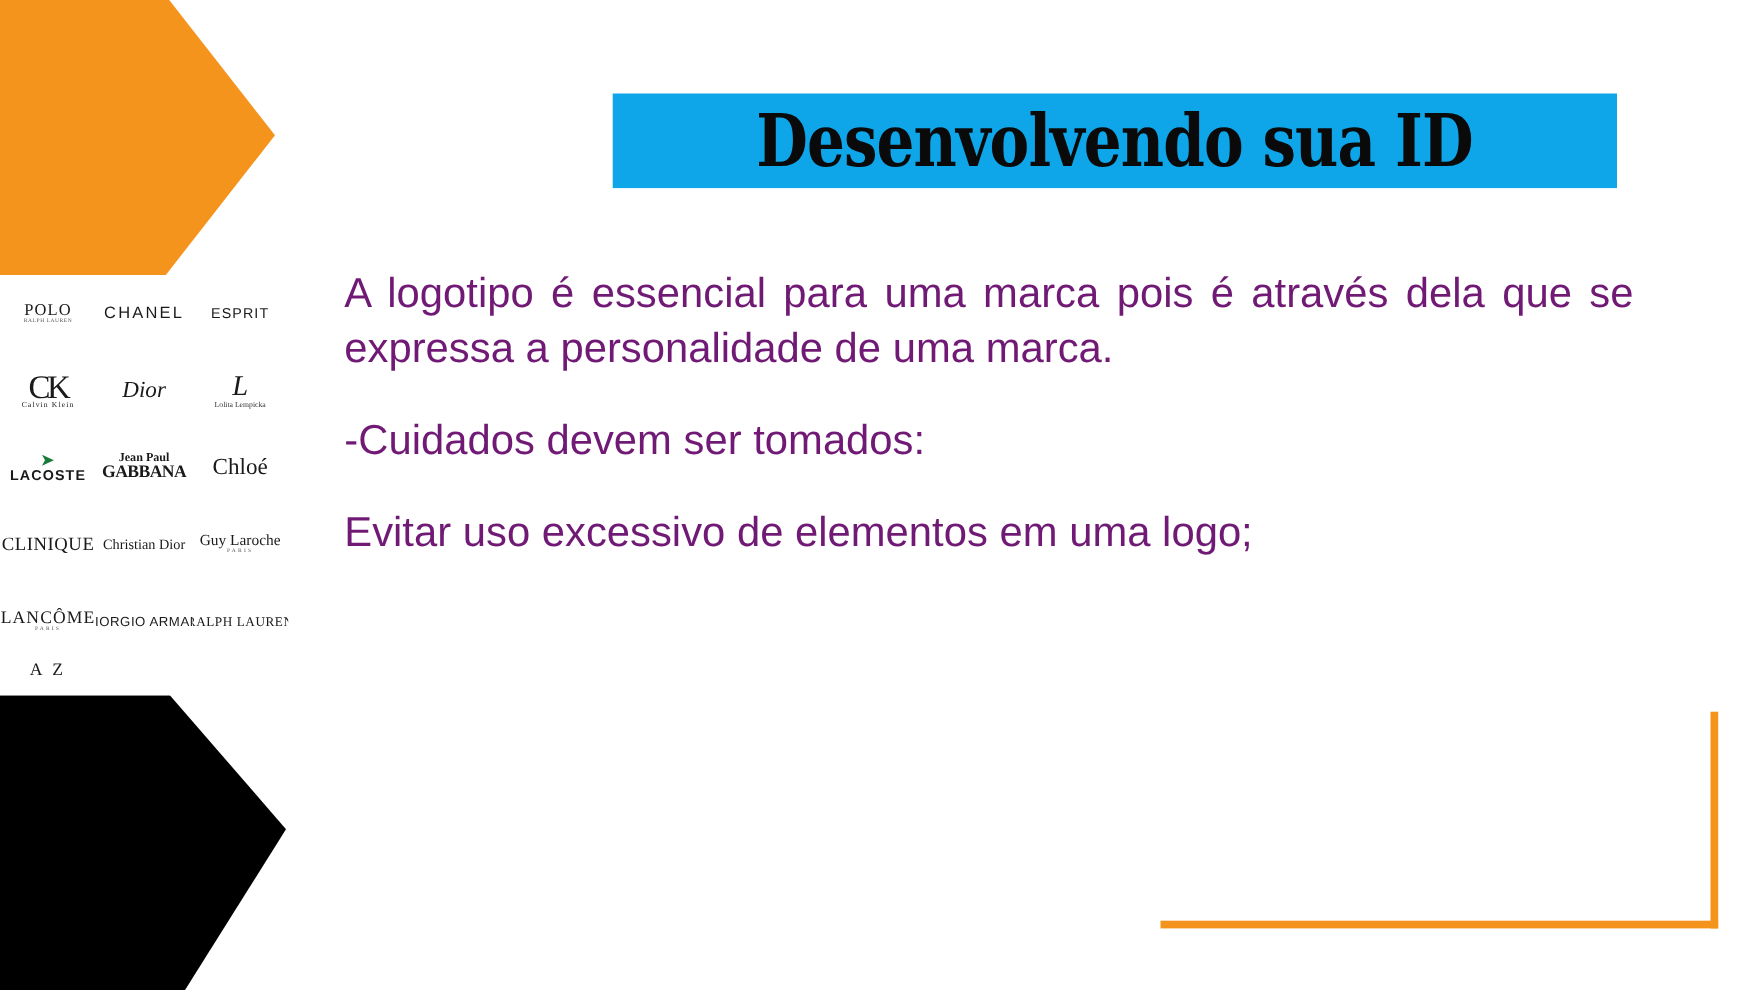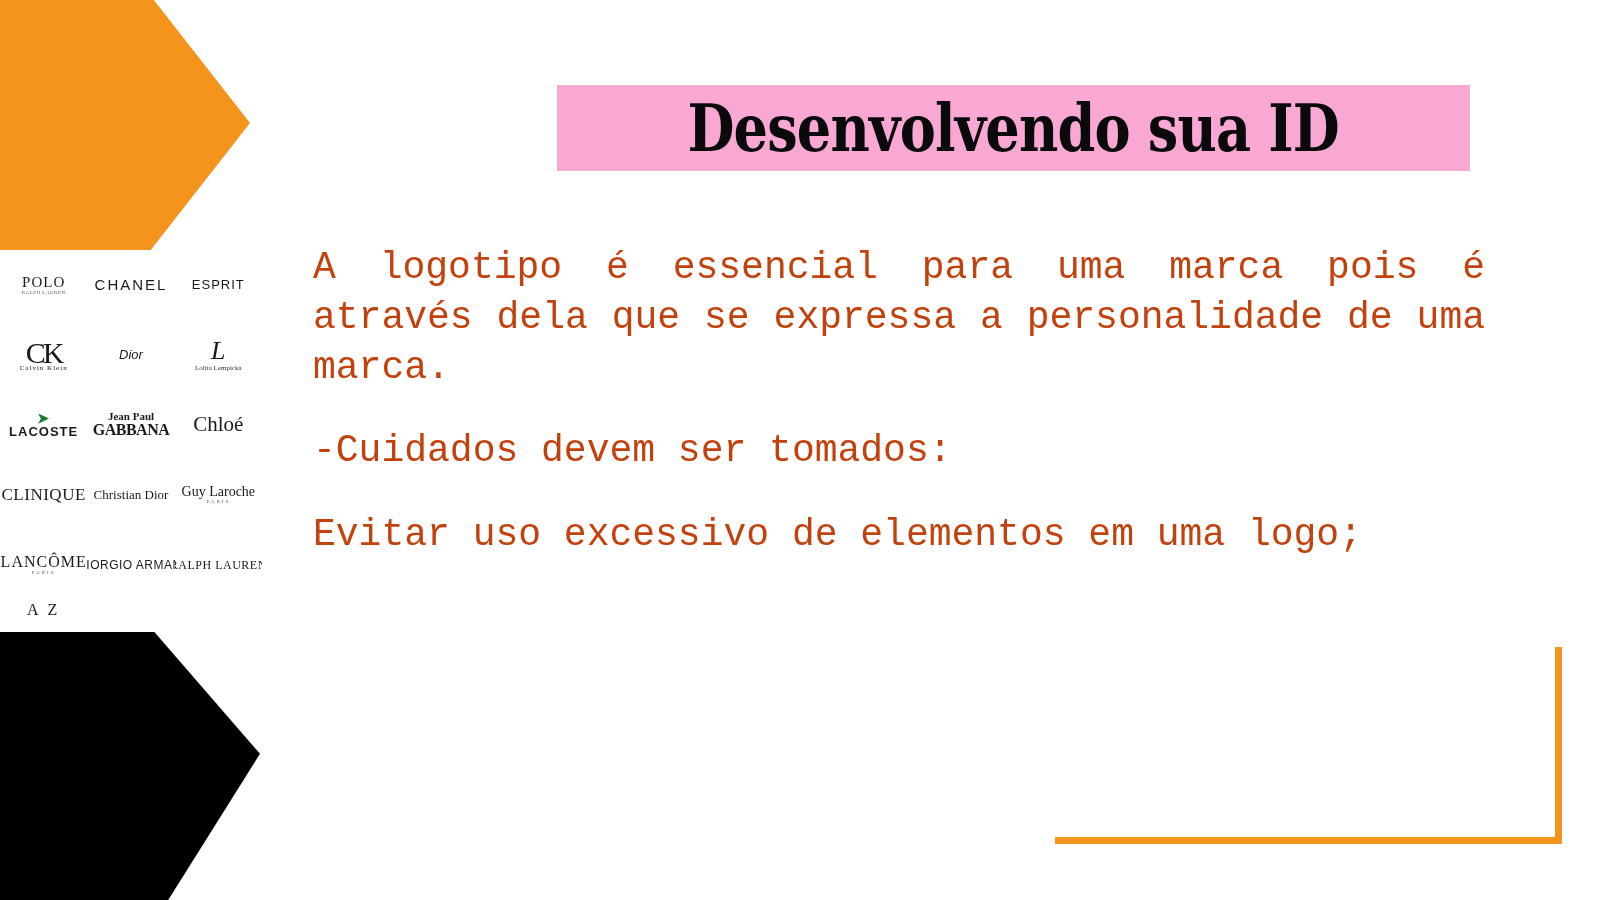--- a/index.html
+++ b/index.html
@@ -85,21 +85,21 @@
     color: #1a1a1a;
   }
   .lg-polo      { font-family: "Liberation Serif", serif; font-size: 15px; letter-spacing: 1px; }
   .lg-polo small{ display:block; font-size: 5px; letter-spacing:0.5px; color:#555; }
   .lg-chanel    { font-family: "Liberation Sans", sans-serif; font-size: 15px; letter-spacing: 2px; font-weight: 400; }
   .lg-esp       { font-family: "Liberation Sans", sans-serif; font-size: 13px; letter-spacing: 1px; }
   .lg-dg        { font-family: "Liberation Serif", serif; font-size: 24px; font-weight: bold; letter-spacing: -1px;}
   .lg-dg small  { display:block; font-size: 6px; font-weight: normal; letter-spacing: 0.5px; }
   .lg-ck        { font-family: "Liberation Serif", serif; font-size: 30px; letter-spacing: -3px; }
   .lg-ck small  { display:block; font-size: 7px; letter-spacing: 1px; margin-top:-4px;}
-  .lg-dior2     { font-family: Liberation Sans, sans-serif; font-style: italic; font-size: 13px; color:#888; }
+  .lg-dior2     { font-family: Liberation Serif, serif; font-style: italic; font-size: 21px; color:#888; }
   .lg-lempicka  { font-family: "Liberation Serif", serif; font-style: italic; font-size: 26px; }
   .lg-lempicka small { display:block; font-style: normal; font-size: 7px; color:#333; }
   .lg-lacoste   { font-family: "Liberation Sans", sans-serif; font-size: 13px; font-weight: bold; letter-spacing: 1px; }
   .lg-lacoste .croc { font-size: 14px; color: #1a7a38; display:block; line-height:0.9;}
   .lg-gaultier  { font-family: "Liberation Serif", serif; font-size: 11px; font-weight: bold; }
   .lg-gaultier b{ display:block; font-size: 16px; letter-spacing: -0.5px; }
   .lg-herrera   { font-family: "Liberation Serif", serif; font-size: 11px; }
   .lg-herrera small { display:block; font-size: 6px; color:#555;}
   .lg-chloe     { font-family: "Liberation Serif", serif; font-size: 21px; }
   .lg-clinique  { font-family: "Liberation Serif", serif; font-size: 17px; letter-spacing: 0.5px; color:#444; }
@@ -112,21 +112,21 @@
   .lg-ralph     { font-family: "Liberation Serif", serif; font-size: 12px; letter-spacing: 0.5px; }
   .lg-az        { font-family: "Liberation Serif", serif; font-size: 16px; letter-spacing: 3px; }
 
   
   .title-bar {
     position: absolute;
     left: 557px;
     top: 85px;
     width: 913px;
     height: 86px;
-    background: #f9a8d4;
+    background: #0ea5e9;
     display: flex;
     align-items: center;
     justify-content: center;
   }
   .title-text {
     font-family: "DejaVu Serif", serif;
     font-weight: bold;
     font-size: 66px;
     line-height: 1;
     color: #0a0a0a;
@@ -135,22 +135,22 @@
     transform-origin: center;
     white-space: nowrap;
   }
 
   
   .body-copy {
     position: absolute;
     left: 313px;
     top: 243px;
     width: 1172px;
-    color: #c2410c;
-    font-family: Liberation Mono, monospace;
+    color: #701a75;
+    font-family: Liberation Sans, sans-serif;
     font-size: 38px;
     line-height: 1.31;
   }
   .para {
     margin: 0 0 34px 0;
     text-align: justify;
     text-justify: inter-word;
   }
   .para:last-child { margin-bottom: 0; }
   .para.no-justify { text-align: left; }

